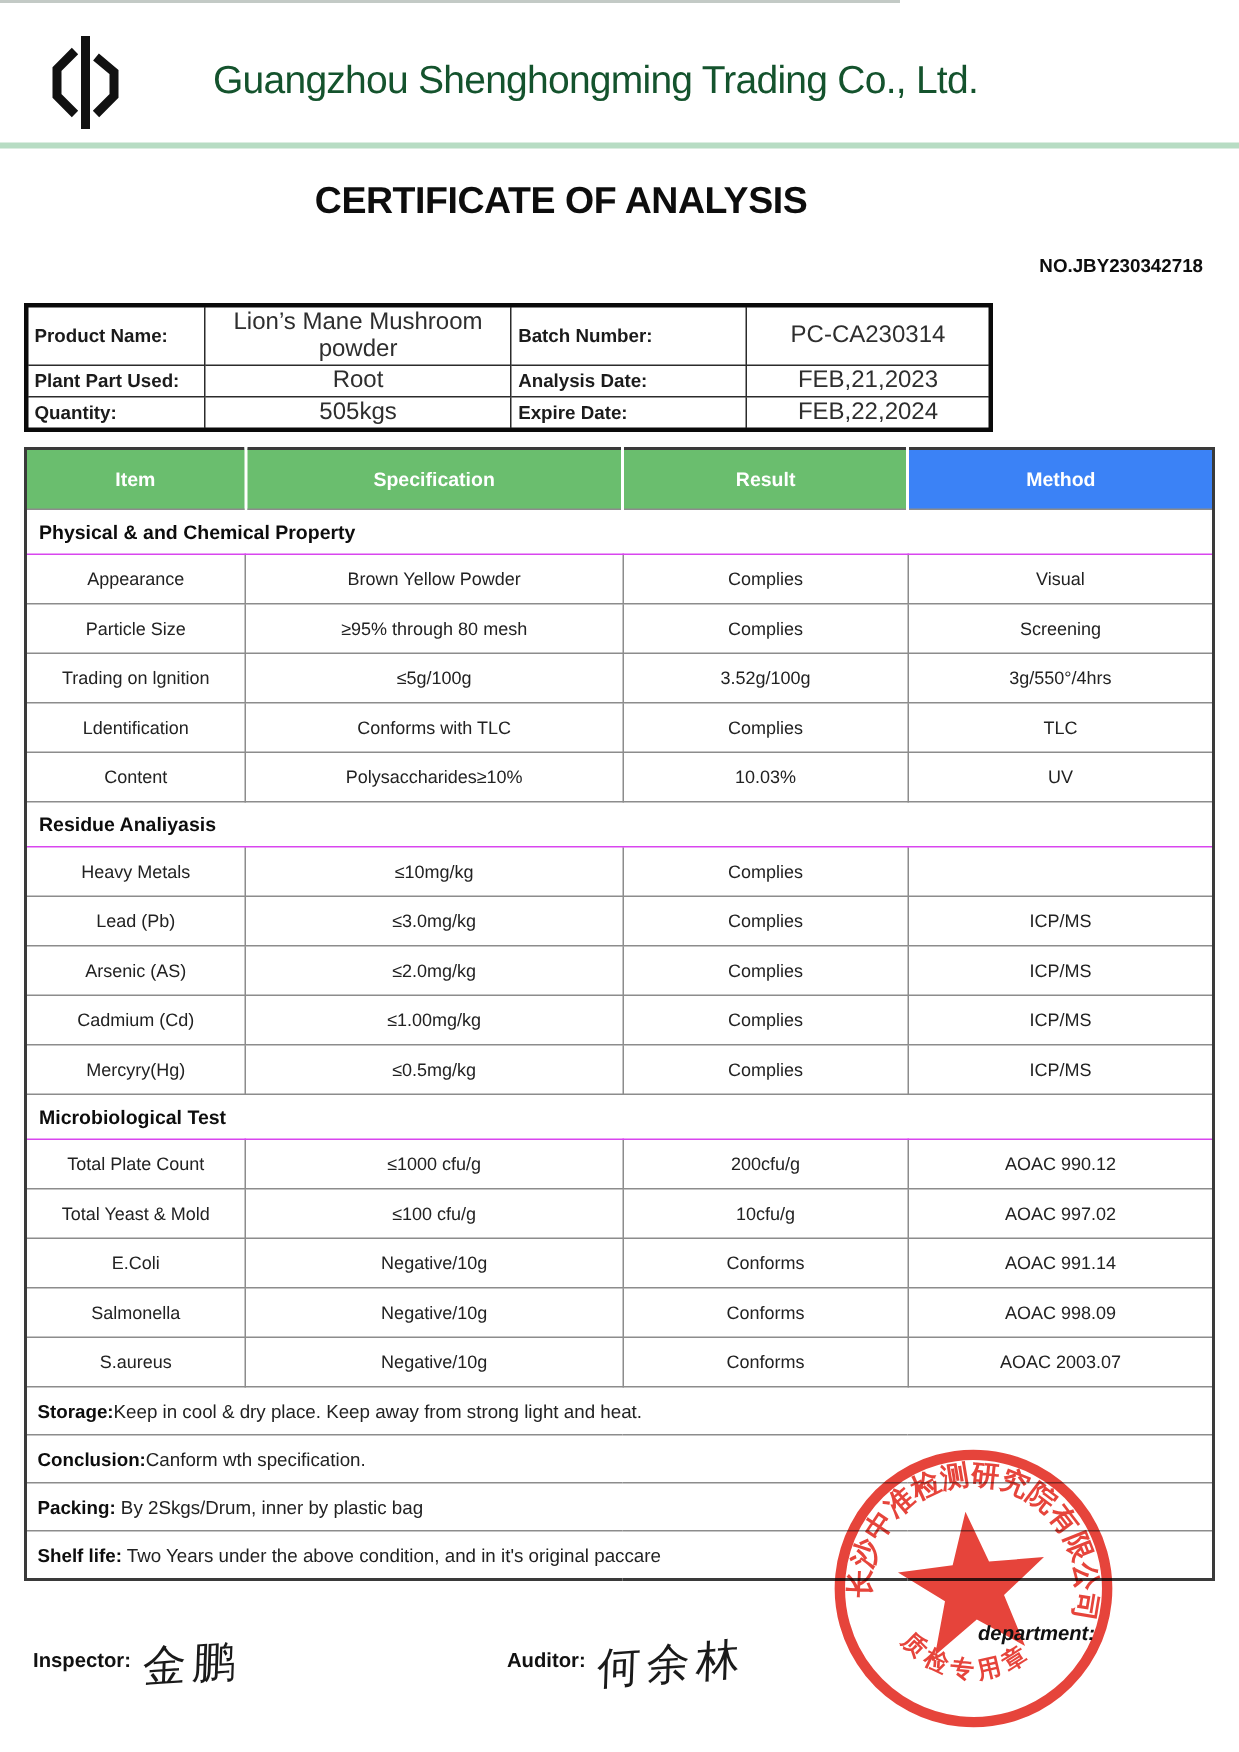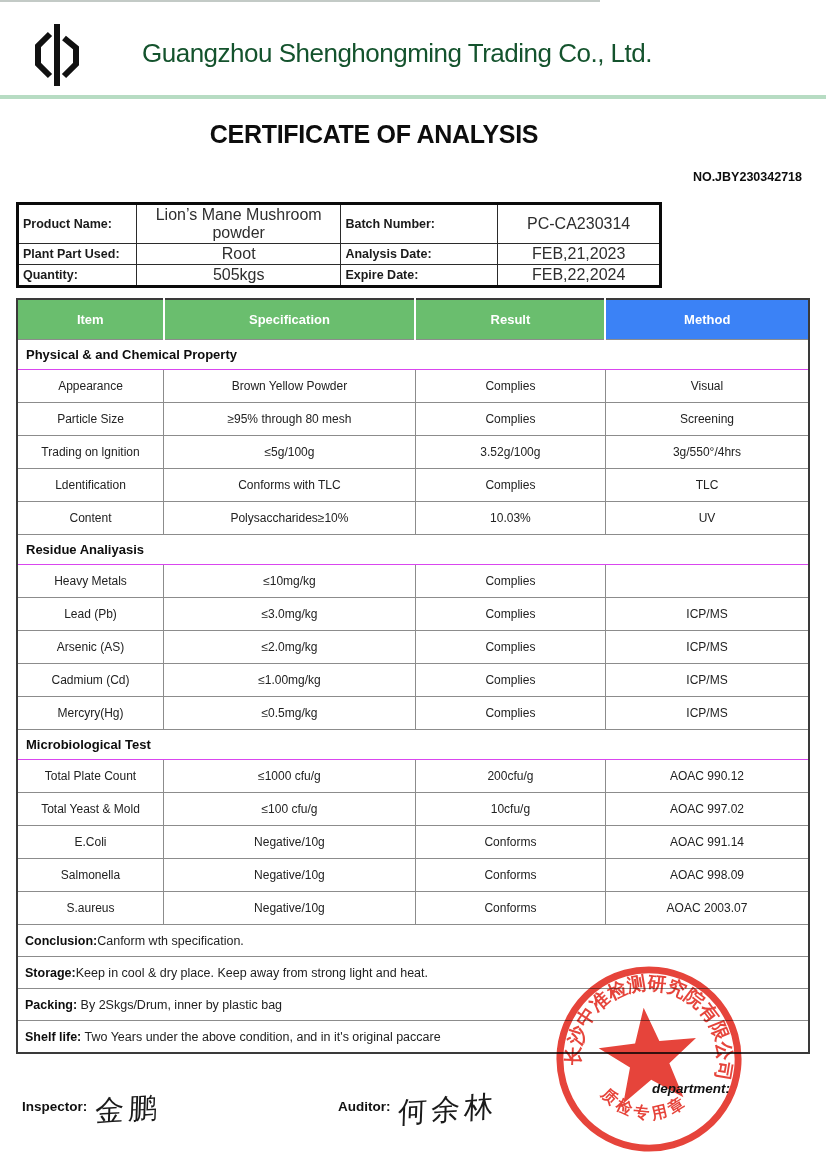--- a/index.html
+++ b/index.html
@@ -235,24 +235,24 @@
         </tr>
         <tr class="data-tr">
           <td>S.aureus</td>
           <td>Negative/10g</td>
           <td>Conforms</td>
           <td>AOAC 2003.07</td>
         </tr>
       </tbody>
     <tbody>
       <tr class="footer-tr">
+        <td colspan="4"><span class="flabel">Storage:</span><span>Keep in cool &amp; dry place. Keep away from strong light and heat.</span></td>
+      </tr>
+      <tr class="footer-tr">
         <td colspan="4"><span class="flabel">Conclusion:</span><span>Canform wth specification.</span></td>
-      </tr>
-      <tr class="footer-tr">
-        <td colspan="4"><span class="flabel">Storage:</span><span>Keep in cool &amp; dry place. Keep away from strong light and heat.</span></td>
       </tr>
       <tr class="footer-tr">
         <td colspan="4"><span class="flabel">Packing:</span><span> By 2Skgs/Drum, inner by plastic bag</span></td>
       </tr>
       <tr class="footer-tr">
         <td colspan="4"><span class="flabel">Shelf life:</span><span> Two Years under the above condition, and in it's original paccare</span></td>
       </tr>
     </tbody>
   </table>
 

